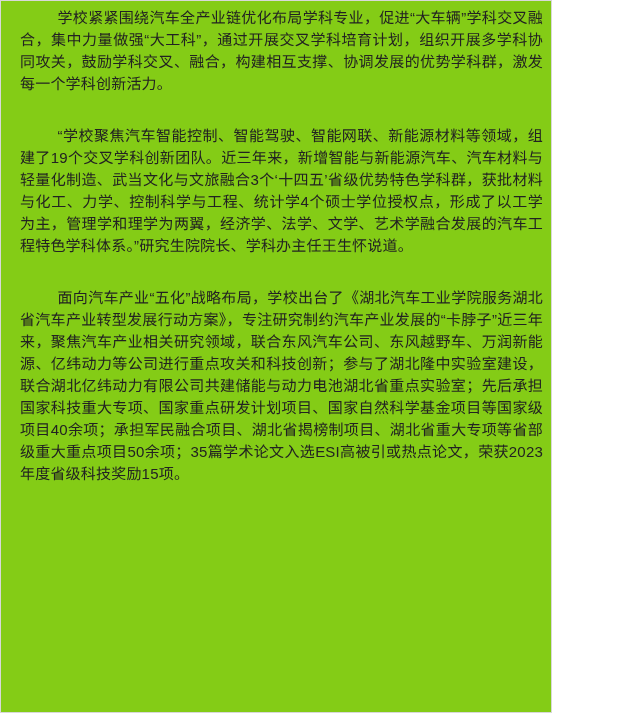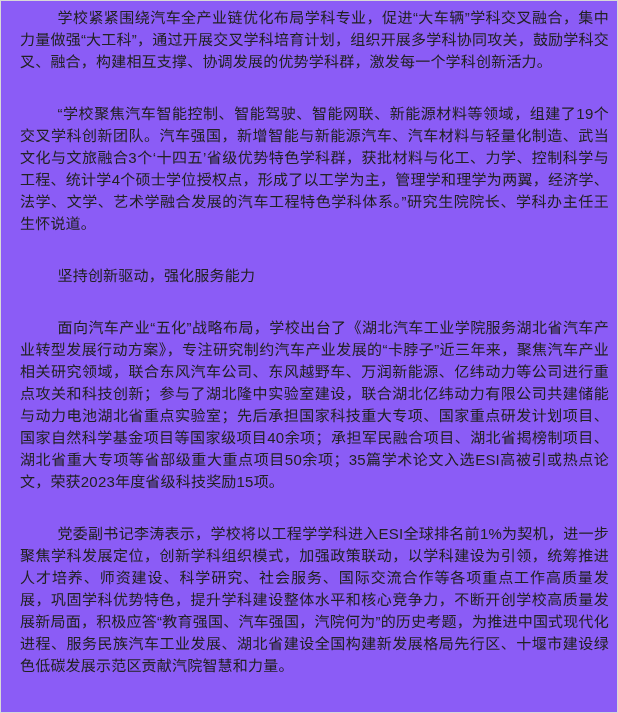--- a/index.html
+++ b/index.html
@@ -2,23 +2,23 @@
 <html lang="zh-CN"><head>
 <meta charset="utf-8">
 <style>
   html, body {
     margin: 0;
     padding: 0;
     background: #ffffff;
   }
   .page {
     box-sizing: border-box;
-    width: 618px;
+    width: 552px;
     height: 713px;
-    background: #8b5cf6;
+    background: #84cc16;
     border: 1px solid #d8d8d8;
     padding: 6px 8px 0 19px;
     overflow: hidden;
     font-family: "Liberation Sans", "DejaVu Sans", sans-serif;
   }
   .para {
     margin: 0 0 30px 0;
     font-size: 15px;
     line-height: 22px;
     color: #222222;
@@ -31,20 +31,18 @@
     
     font-weight: normal;
   }
 </style>
 </head>
 <body>
 
 <div class="page">
   <p class="para">学校紧紧围绕汽车全产业链优化布局学科专业，促进“大车辆”学科交叉融合，集中力量做强“大工科”，通过开展交叉学科培育计划，组织开展多学科协同攻关，鼓励学科交叉、融合，构建相互支撑、协调发展的优势学科群，激发每一个学科创新活力。</p>
 
-  <p class="para">“学校聚焦汽车智能控制、智能驾驶、智能网联、新能源材料等领域，组建了19个交叉学科创新团队。汽车强国，新增智能与新能源汽车、汽车材料与轻量化制造、武当文化与文旅融合3个‘十四五’省级优势特色学科群，获批材料与化工、力学、控制科学与工程、统计学4个硕士学位授权点，形成了以工学为主，管理学和理学为两翼，经济学、法学、文学、艺术学融合发展的汽车工程特色学科体系。”研究生院院长、学科办主任王生怀说道。</p>
+  <p class="para">“学校聚焦汽车智能控制、智能驾驶、智能网联、新能源材料等领域，组建了19个交叉学科创新团队。近三年来，新增智能与新能源汽车、汽车材料与轻量化制造、武当文化与文旅融合3个‘十四五’省级优势特色学科群，获批材料与化工、力学、控制科学与工程、统计学4个硕士学位授权点，形成了以工学为主，管理学和理学为两翼，经济学、法学、文学、艺术学融合发展的汽车工程特色学科体系。”研究生院院长、学科办主任王生怀说道。</p>
 
-  <p class="para subhead">坚持创新驱动，强化服务能力</p>
 
   <p class="para">面向汽车产业“五化”战略布局，学校出台了《湖北汽车工业学院服务湖北省汽车产业转型发展行动方案》，专注研究制约汽车产业发展的“卡脖子”近三年来，聚焦汽车产业相关研究领域，联合东风汽车公司、东风越野车、万润新能源、亿纬动力等公司进行重点攻关和科技创新；参与了湖北隆中实验室建设，联合湖北亿纬动力有限公司共建储能与动力电池湖北省重点实验室；先后承担国家科技重大专项、国家重点研发计划项目、国家自然科学基金项目等国家级项目40余项；承担军民融合项目、湖北省揭榜制项目、湖北省重大专项等省部级重大重点项目50余项；35篇学术论文入选ESI高被引或热点论文，荣获2023年度省级科技奖励15项。</p>
 
-  <p class="para">党委副书记李涛表示，学校将以工程学学科进入ESI全球排名前1%为契机，进一步聚焦学科发展定位，创新学科组织模式，加强政策联动，以学科建设为引领，统筹推进人才培养、师资建设、科学研究、社会服务、国际交流合作等各项重点工作高质量发展，巩固学科优势特色，提升学科建设整体水平和核心竞争力，不断开创学校高质量发展新局面，积极应答“教育强国、汽车强国，汽院何为”的历史考题，为推进中国式现代化进程、服务民族汽车工业发展、湖北省建设全国构建新发展格局先行区、十堰市建设绿色低碳发展示范区贡献汽院智慧和力量。</p>
 </div>
 
 </body></html>

